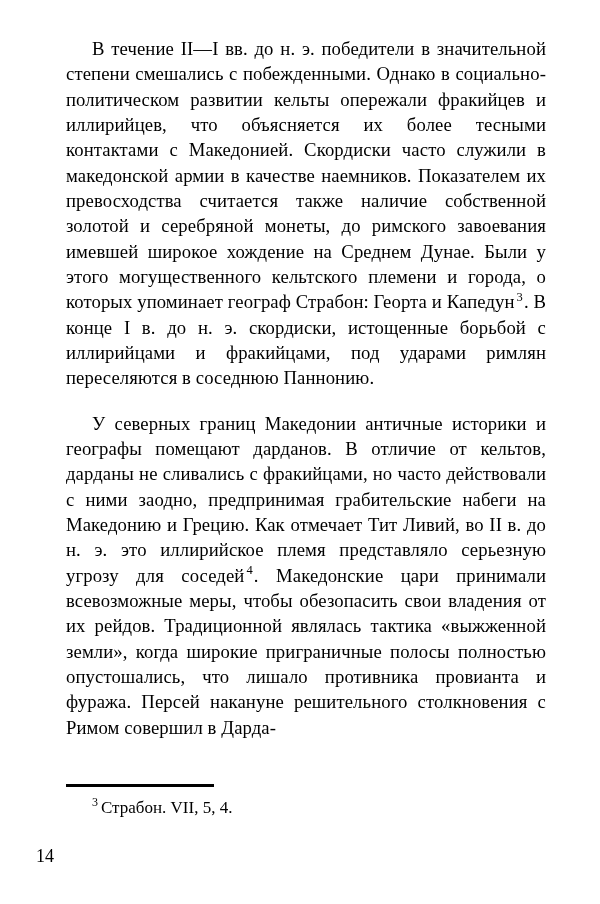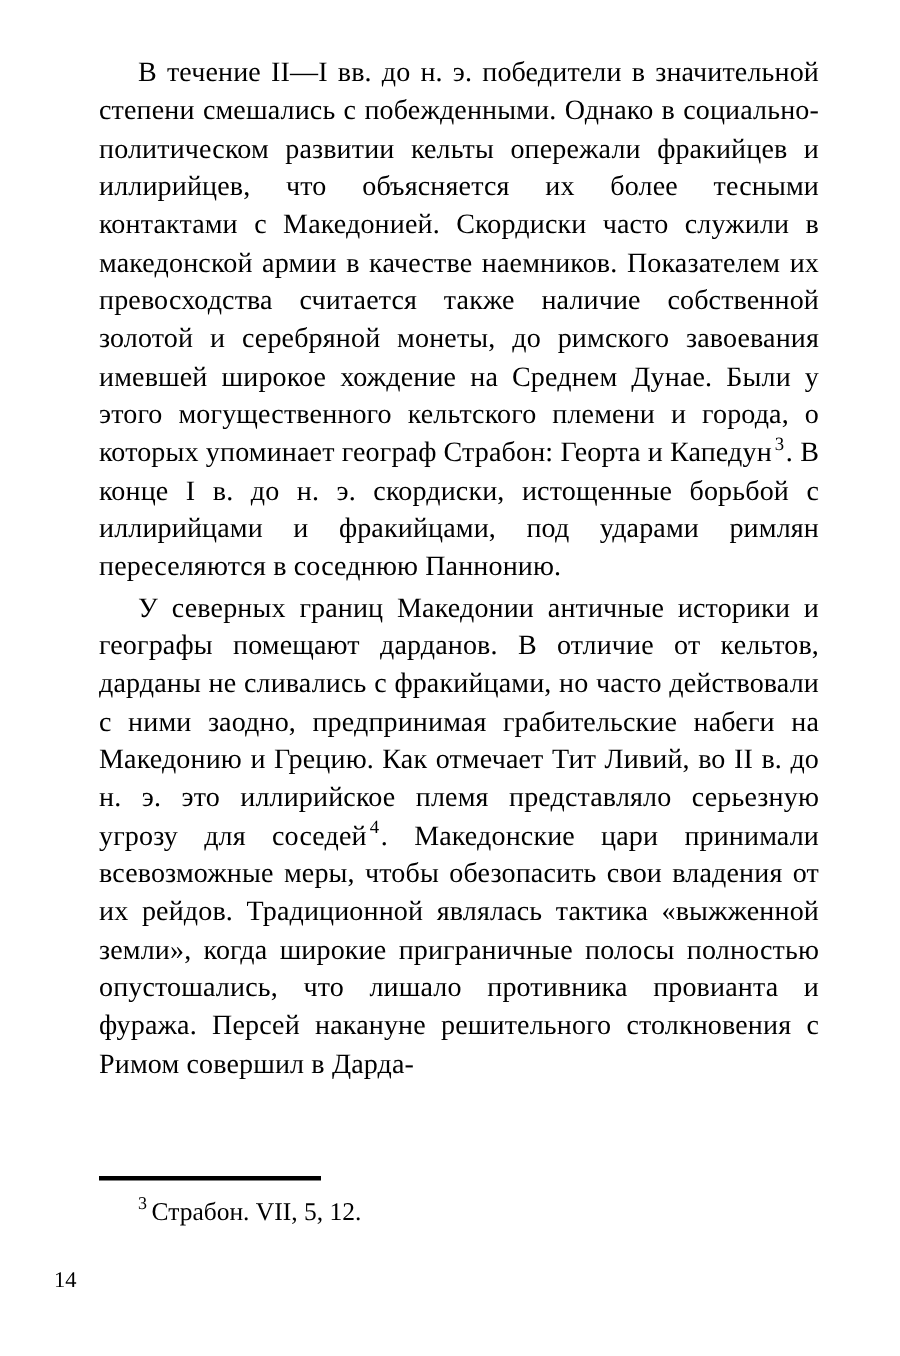--- a/index.html
+++ b/index.html
@@ -29,21 +29,21 @@
     line-height: 1.355;
     text-align: justify;
     text-justify: inter-word;
     letter-spacing: 0.1px;
   }
   .para {
     margin: 0 0 0 0;
     text-indent: 26px;
   }
   .para + .para {
-    margin-top: 2px;
+    margin-top: 20px;
   }
   .note-ref {
     font-size: 12.5px;
     vertical-align: super;
     line-height: 0;
     padding-left: 2px;
     padding-right: 1px;
   }
   .footnotes {
     position: absolute;
@@ -67,36 +67,36 @@
   .fn-num {
     font-size: 12px;
     vertical-align: super;
     line-height: 0;
     padding-right: 3px;
   }
   .page-number {
     position: absolute;
     left: 36px;
     top: 846px;
-    font-size: 15px;
+    font-size: 18px;
   }
 </style>
 </head>
 <body>
 
 <div class="page">
 
   <div class="body-text">
 
     <p class="para"><span>В течение II—I вв. до н. э. победители в значительной степени смешались с побежденными. Однако в социально-политическом развитии кельты опережали фракийцев и иллирийцев, что объясняется их более тесными контактами с Македонией. Скордиски часто служили в македонской армии в качестве наемников. Показателем их превосходства считается также наличие собственной золотой и серебряной монеты, до римского завоевания имевшей широкое хождение на Среднем Дунае. Были у этого могущественного кельтского племени и города, о которых упоминает географ Страбон: Георта и Капедун</span><span class="note-ref">3</span><span>. В конце I в. до н. э. скордиски, истощенные борьбой с иллирийцами и фракийцами, под ударами римлян переселяются в соседнюю Паннонию.</span></p>
 
     <p class="para"><span>У северных границ Македонии античные историки и географы помещают дарданов. В отличие от кельтов, дарданы не сливались с фракийцами, но часто действовали с ними заодно, предпринимая грабительские набеги на Македонию и Грецию. Как отмечает Тит Ливий, во II в. до н. э. это иллирийское племя представляло серьезную угрозу для соседей</span><span class="note-ref">4</span><span>. Македонские цари принимали всевозможные меры, чтобы обезопасить свои владения от их рейдов. Традиционной являлась тактика «выжженной земли», когда широкие приграничные полосы полностью опустошались, что лишало противника провианта и фуража. Персей накануне решительного столкновения с Римом совершил в Дарда-</span></p>
 
   </div>
 
   <div class="footnotes">
     <div class="footnote-rule"></div>
-    <p class="footnote"><span class="fn-num">3</span><span>Страбон. VII, 5, 12.</span></p>
+    <p class="footnote"><span class="fn-num">3</span><span>Страбон. VII, 5, 4.</span></p>
   </div>
 
   <div class="page-number">14</div>
 
 </div>
 
 </body></html>

